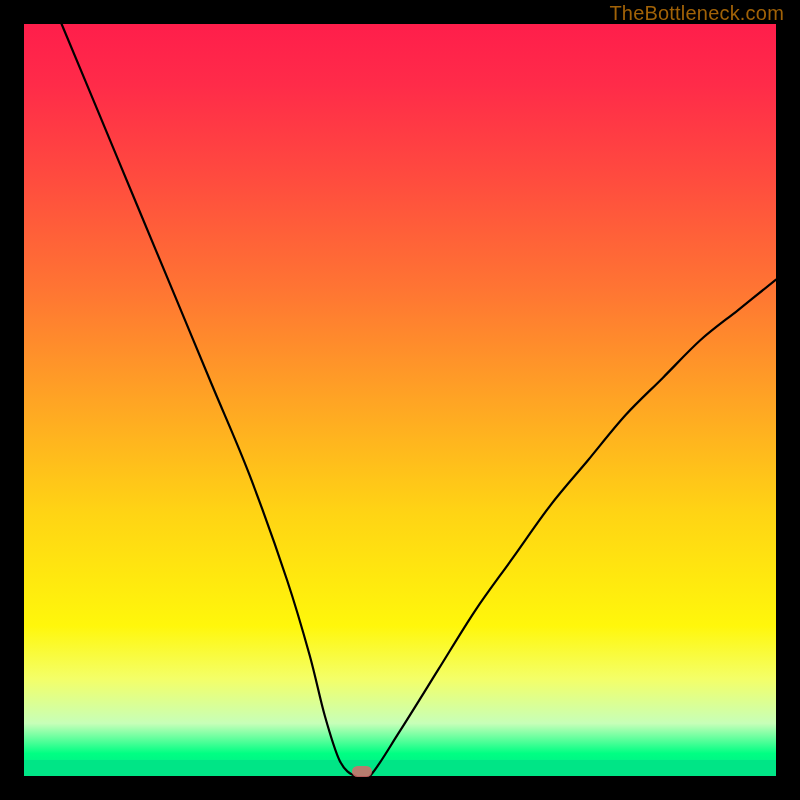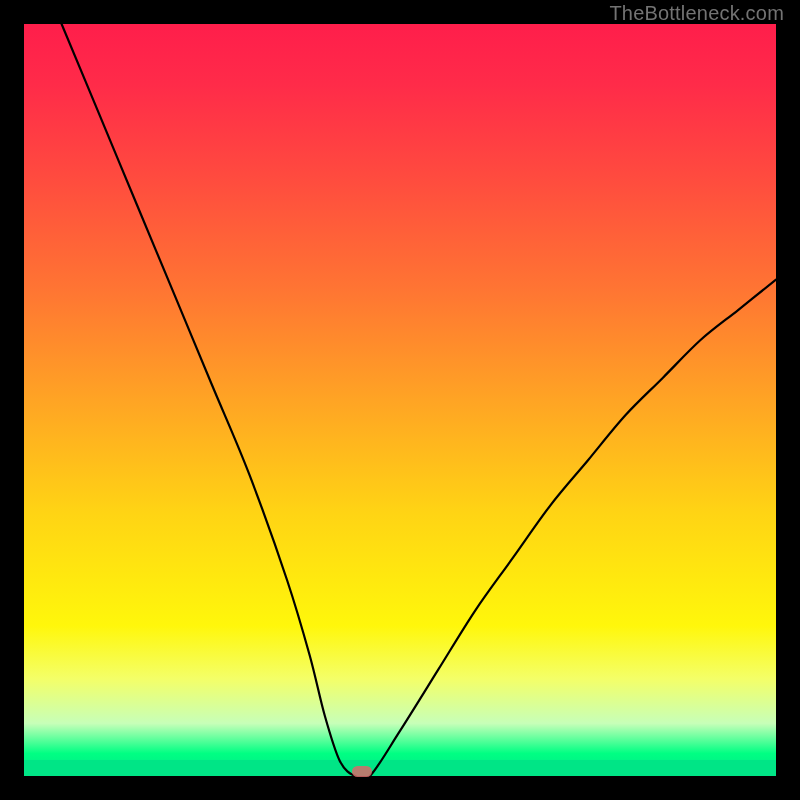--- a/index.html
+++ b/index.html
@@ -54,21 +54,21 @@
     background: #d66a6a;
     opacity: 0.85;
   }
   .watermark {
     position: absolute;
     top: 2px;
     right: 16px;
     font-family: Arial, Helvetica, sans-serif;
     font-size: 20px;
     font-weight: 500;
-    color: #737373;
+    color: #a16207;
     letter-spacing: 0.2px;
   }
   svg.curve {
     position: absolute;
     left: 0;
     top: 0;
     width: 752px;
     height: 752px;
   }
 </style>

